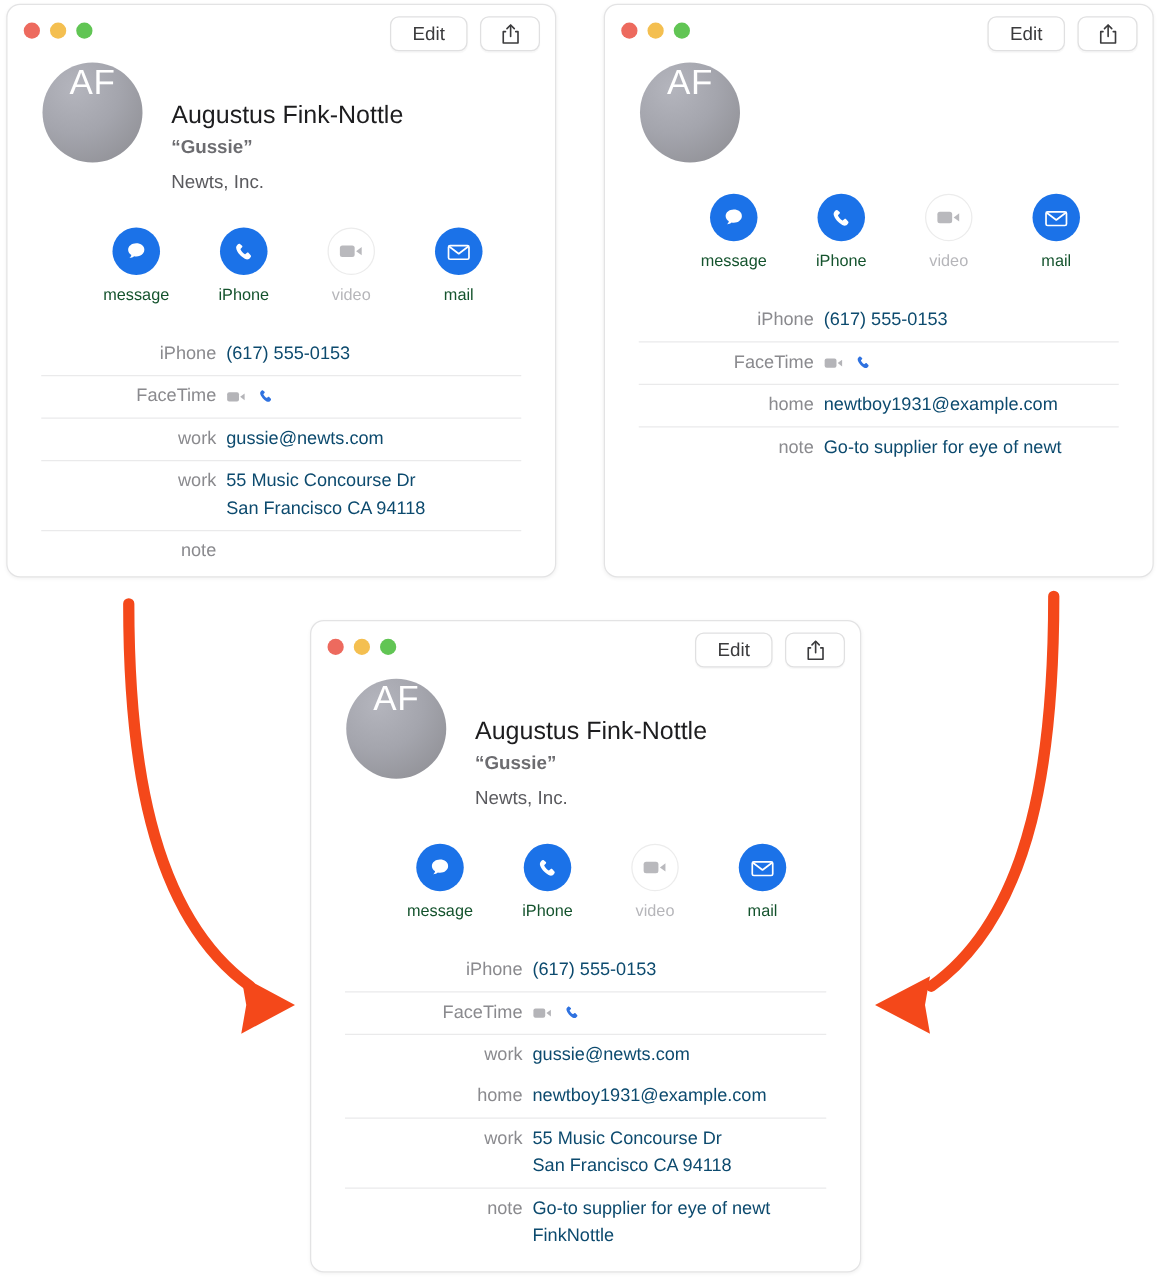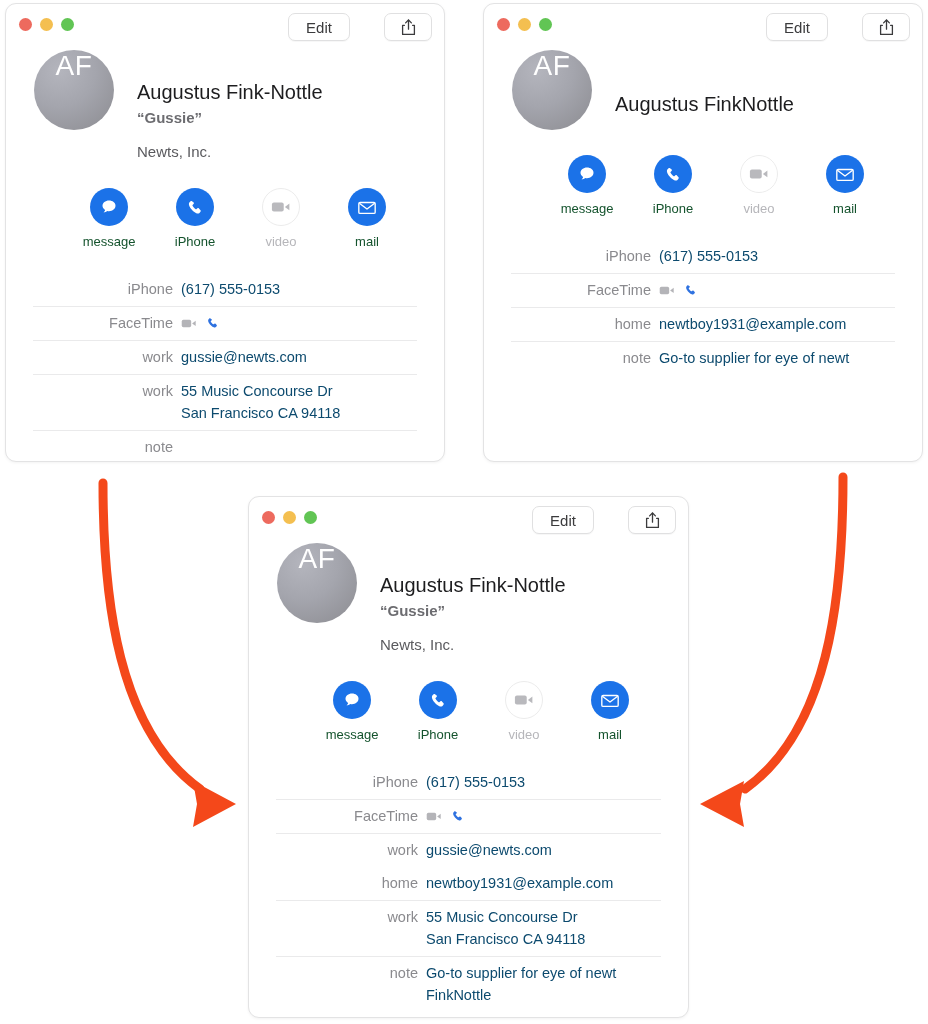--- a/index.html
+++ b/index.html
@@ -44,21 +44,20 @@
   }
   .tb-btn {
     height: 28px;
     border: 1px solid #e0e0e1;
     border-radius: 7px;
     background: #ffffff;
     display: flex; align-items: center; justify-content: center;
     font-size: 15px;
     color: #3b3b3d;
     box-shadow: 0 1px 1px rgba(0,0,0,0.035);
-    margin-left: 24px;
   }
   .tb-btn.edit  { width: 62px; }
   .tb-btn.share { width: 48px; }
   .share-svg { display: block; }
 
   
   .cheader {
     display: flex;
     padding: 0 0 0 28px;
   }
@@ -77,21 +76,21 @@
   .full-name {
     font-size: 20px; color: #1d1d1f; line-height: 1.25;
     white-space: nowrap;
     margin-top: 28px;
   }
   .nickname {
     font-size: 15px; color: #6c6c70; font-weight: bold;
     line-height: 1.5; margin-top: 2px;
   }
   .company {
-    font-size: 15px; color: #5a5a5e; line-height: 1.5; margin-top: 11px;
+    font-size: 15px; color: #5a5a5e; line-height: 1.5; margin-top: 5px;
   }
 
   
   .actions {
     display: flex;
     padding-left: 60px;
     margin-top: 25px;
   }
   .action { width: 86px; text-align: center; }
   .action .bubble {
@@ -274,23 +273,20 @@
             <path d="M3.4 6.3 L1.6 6.3 L1.6 15.4 L13.4 15.4 L13.4 6.3 L11.6 6.3" stroke="#3b3b3d" stroke-width="1.3" fill="none" stroke-linecap="round" stroke-linejoin="round"></path>
           </svg>
         </div>
       </div>
     </div>
 
     <div class="cheader centered">
       <div class="avatar">
         <span>AF</span>
       </div>
-      <div class="names">
-        <div class="full-name">Augustus FinkNottle</div>
-      </div>
     </div>
 
     <div class="actions">
       <div class="action">
         <div class="bubble">
           <svg width="20" height="20" viewBox="0 0 20 20">
             <path d="M10 3.6c-3.6 0-6.5 2.3-6.5 5.2 0 1.7 1 3.2 2.6 4.1-.2.9-.8 1.9-1.6 2.5 1.5-.1 2.9-.7 3.8-1.4.5.1 1.1.2 1.7.2 3.6 0 6.5-2.3 6.5-5.4S13.6 3.6 10 3.6z" fill="#ffffff"></path>
           </svg>
         </div>
         <div class="alabel">message</div>

